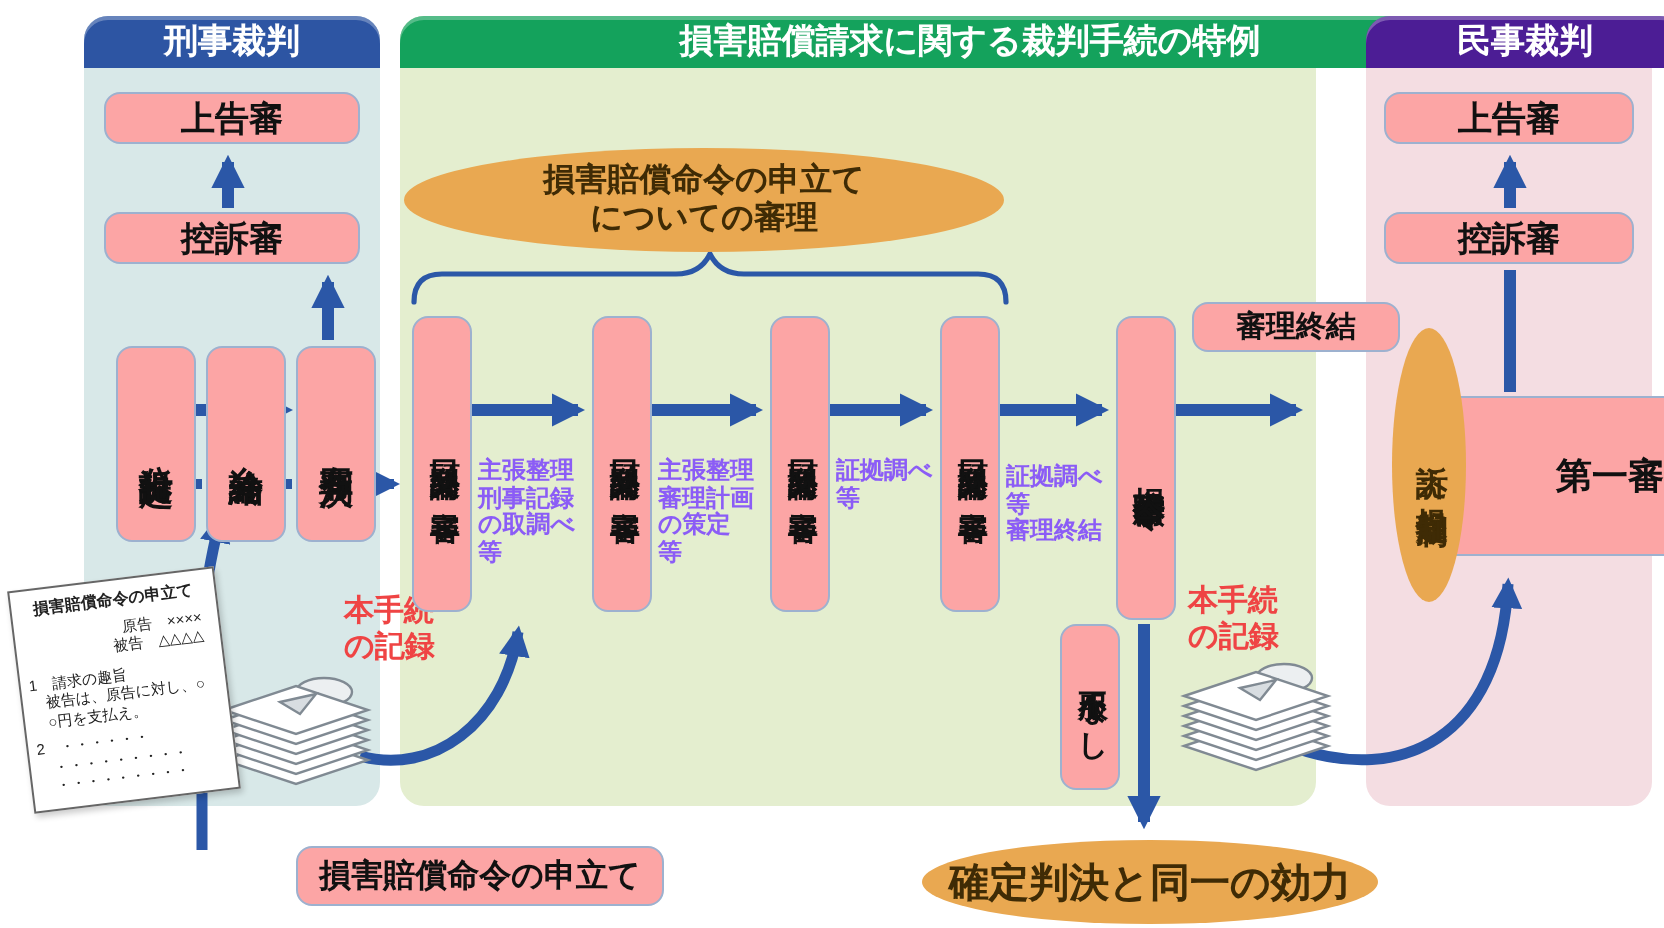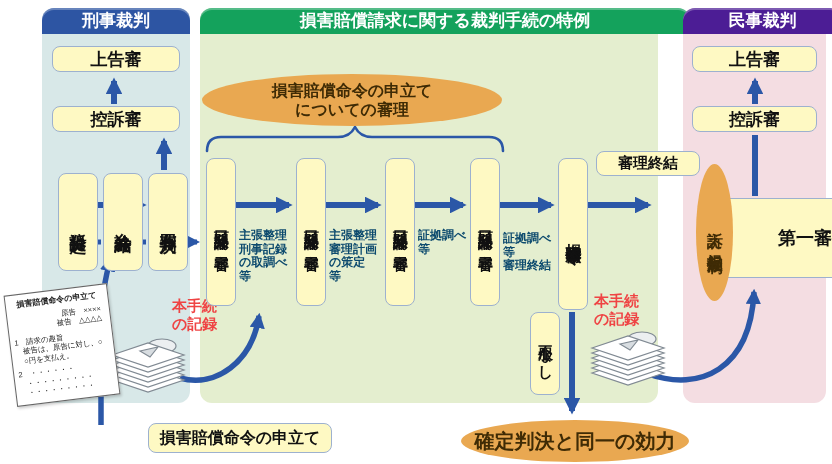--- a/index.html
+++ b/index.html
@@ -2,25 +2,25 @@
 <html><head>
 <meta charset="utf-8">
 <style>
   html,body{margin:0;padding:0;background:#fff;}
   body{font-family:"Liberation Sans","DejaVu Sans",sans-serif;}
   #canvas{position:relative;width:832px;height:464px;background:#ffffff;overflow:hidden;}
   .panel{position:absolute;border-radius:12px;z-index:0;}
   .hdr{position:absolute;height:26px;border-radius:12px 12px 0 0;color:#fff;font-weight:bold;
        font-size:17px;line-height:26px;text-align:center;z-index:2;
        box-shadow:inset 0 2px 0 rgba(255,255,255,.28);}
-  .box{position:absolute;background:#fef9c3;border:1.5px solid #9db1cf;border-radius:8px;
+  .box{position:absolute;background:#fca5a5;border:1.5px solid #9db1cf;border-radius:8px;
        display:flex;align-items:center;justify-content:center;color:#111;font-weight:bold;
        z-index:2;box-sizing:border-box;}
   .vtext{writing-mode:vertical-rl;text-orientation:upright;letter-spacing:.08em;}
-  .note{position:absolute;color:#0c4a6e;font-weight:bold;font-size:12px;line-height:13.5px;
+  .note{position:absolute;color:#8b5cf6;font-weight:bold;font-size:12px;line-height:13.5px;
         white-space:pre-line;z-index:2;}
   .pre{white-space:pre-line;}
   .ellipse{position:absolute;background:#e9a851;border-radius:50%;display:flex;
            align-items:center;justify-content:center;color:#3f2b05;font-weight:bold;
            text-align:center;z-index:2;box-sizing:border-box;}
   .reclabel{position:absolute;color:#ef4444;font-weight:bold;font-size:15px;line-height:17.5px;
             white-space:pre-line;z-index:2;}
   #arrow-layer{position:absolute;left:0;top:0;z-index:1;pointer-events:none;}
   .paper{position:absolute;left:10px;top:289px;width:104px;height:112px;background:#fff;
          border:1px solid #666;transform:rotate(-7deg);z-index:2;box-sizing:border-box;
@@ -80,21 +80,21 @@
       <path d="M-36,29 L0,17 L36,29 L0,41 Z"></path>
         <path d="M-36,24 L0,12 L36,24 L0,36 Z"></path>
       <path d="M-36,19 L0,7 L36,19 L0,31 Z"></path>
       <ellipse cx="14" cy="5" rx="14" ry="7" fill="#eceff1"></ellipse>
       <path d="M-36,14 L0,2 L36,14 L0,26 Z"></path>
       <path d="M-8,10 L10,6 L2,16 Z" fill="#d8dde1"></path>
     </g>
   </svg>
 
   <div class="hdr" style="left:42px;width:148px;top:8px;background:#2d55a3;">刑事裁判</div>
-  <div class="hdr" style="left:200px;width:490px;top:8px;background:#14a25c;">損害賠償請求に関する裁判手続の特例</div>
+  <div class="hdr" style="left:200px;width:490px;top:8px;background:#14a25c;padding-left:40px;">損害賠償請求に関する裁判手続の特例</div>
   <div class="hdr" style="left:683px;width:159px;top:8px;background:#4c1d95;">民事裁判</div>
 
   <div class="box" style="left:52px;top:46px;width:128px;height:26px;font-size:17px;">上告審</div>
   <div class="box" style="left:52px;top:106px;width:128px;height:26px;font-size:17px;">控訴審</div>
   <div class="box vtext" style="left:58px;top:173px;width:40px;height:98px;font-size:17px;">公訴提起</div>
   <div class="box vtext" style="left:103px;top:173px;width:40px;height:98px;font-size:17px;">弁論終結</div>
   <div class="box vtext" style="left:148px;top:173px;width:40px;height:98px;font-size:17px;">有罪判決</div>
   <div class="reclabel" style="left:172px;top:297px;">本手続
 の記録</div>
 

